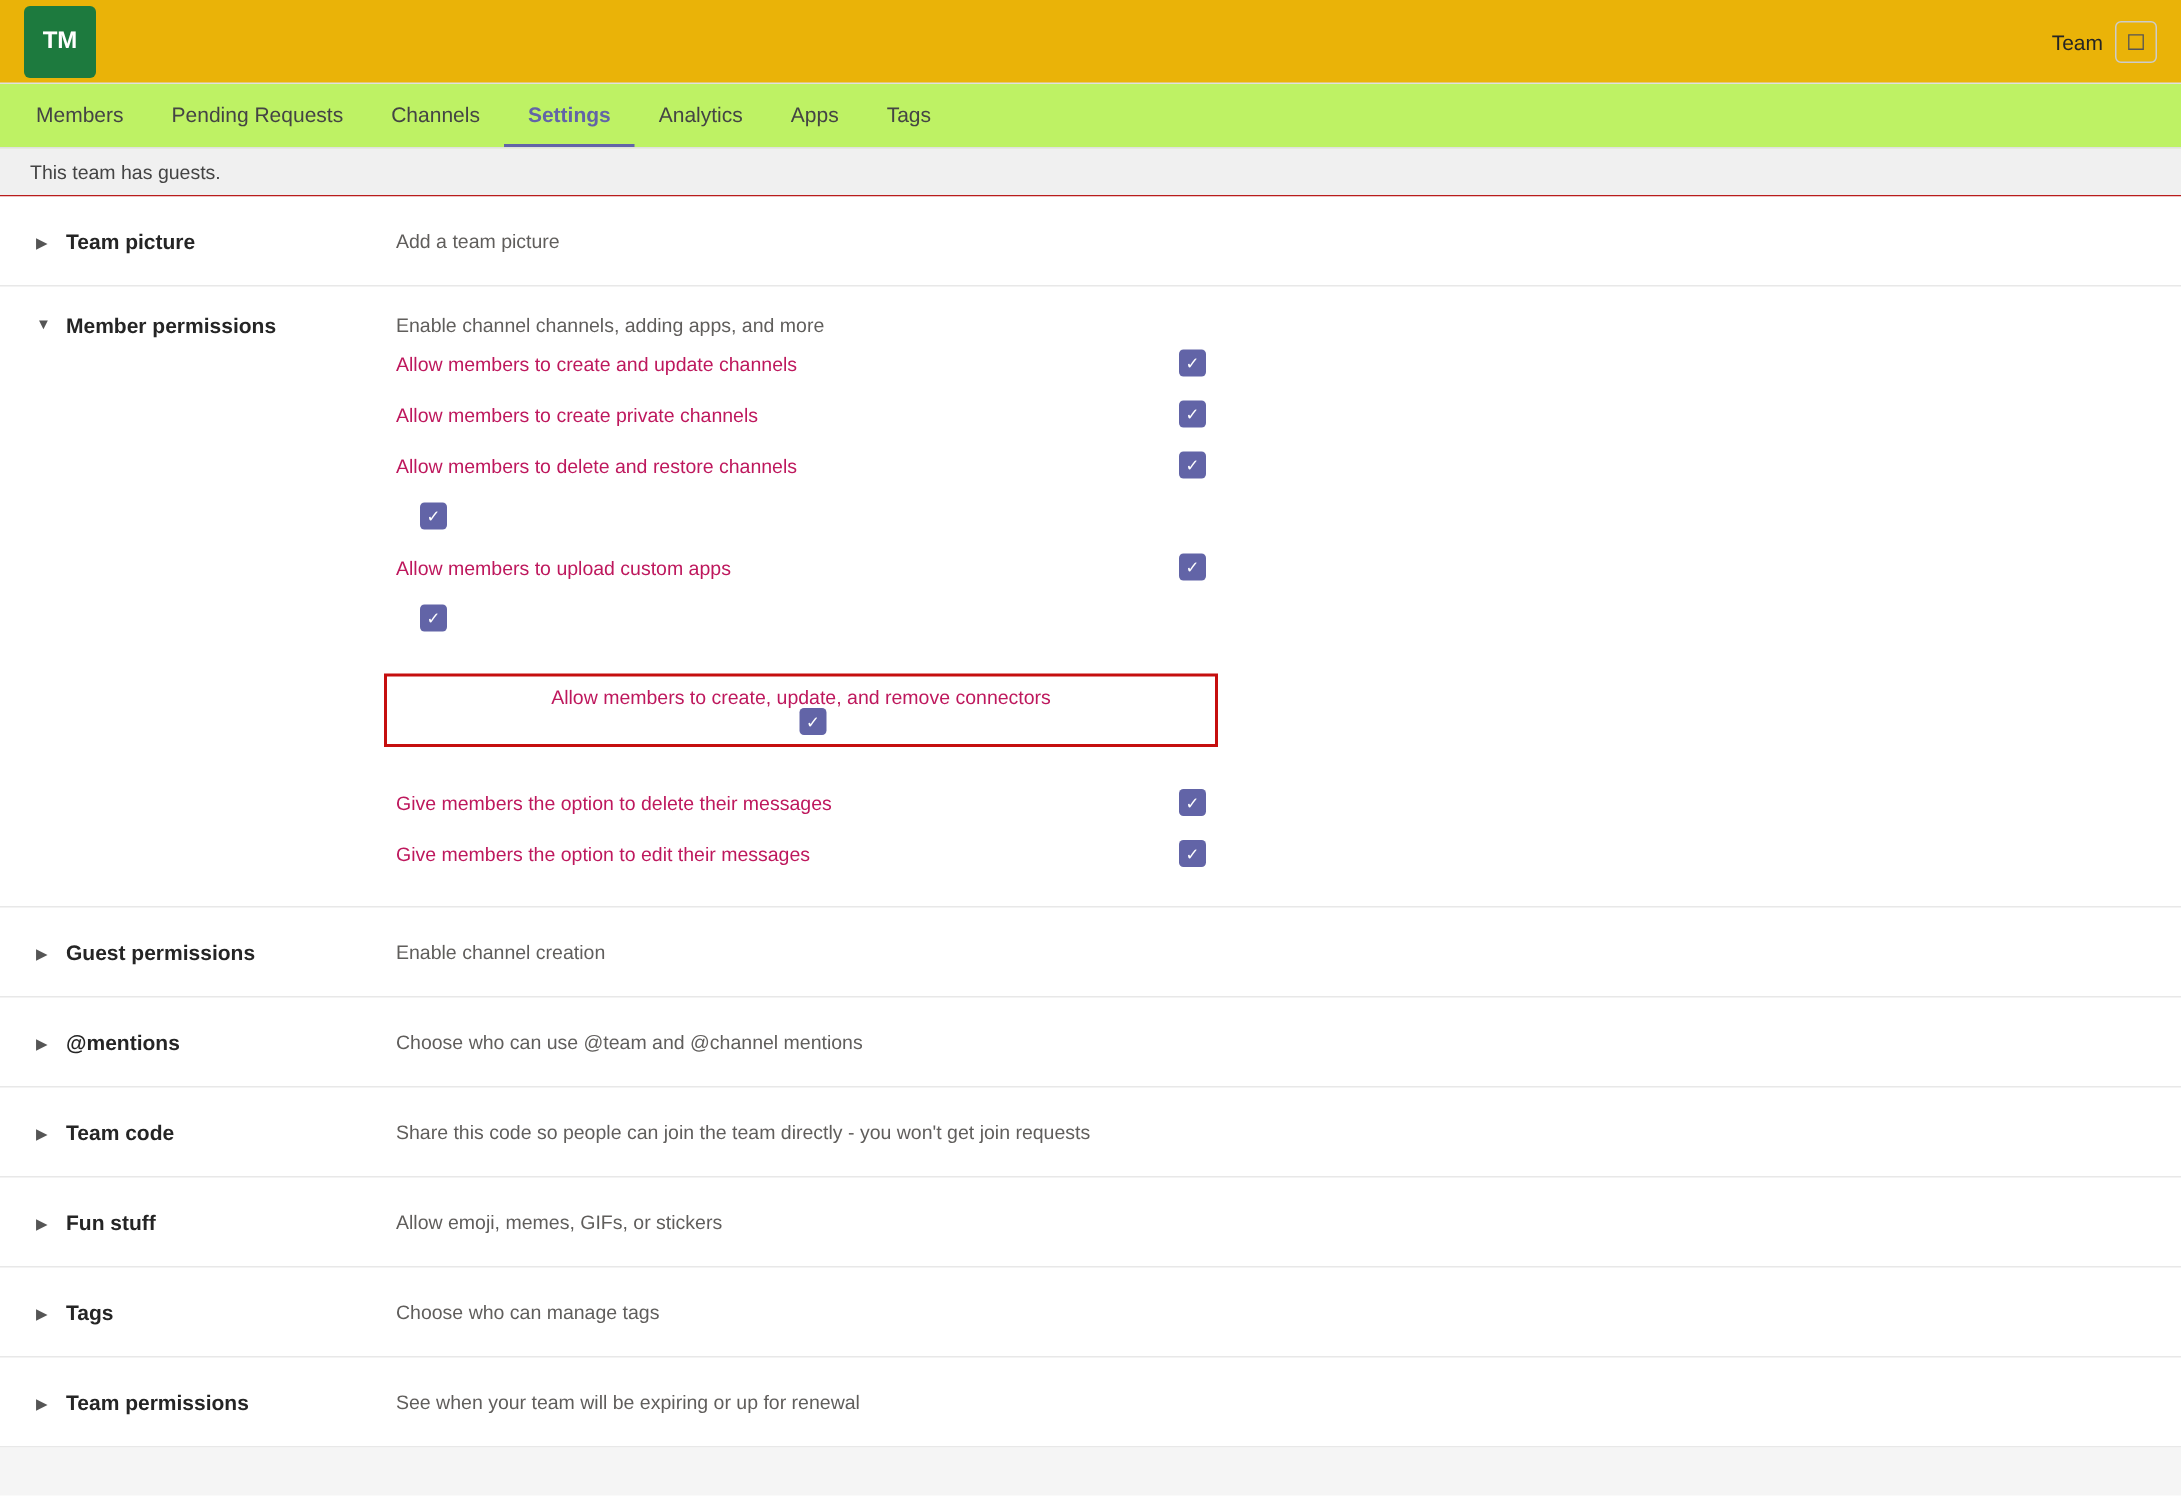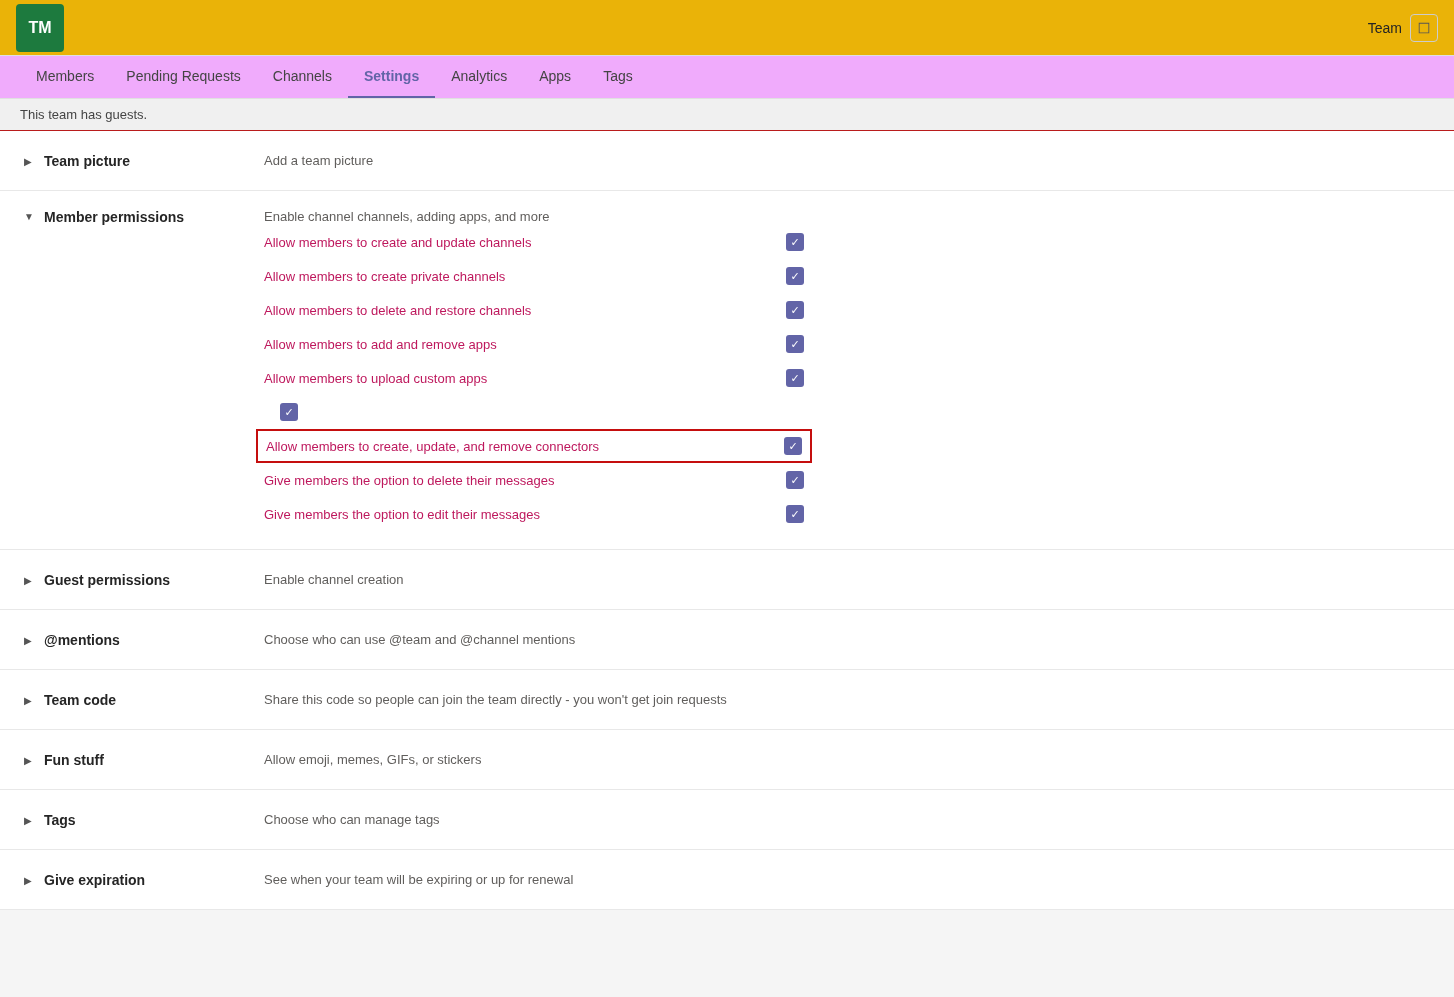--- a/index.html
+++ b/index.html
@@ -51,24 +51,24 @@
       border-radius: 4px;
       display: flex;
       align-items: center;
       justify-content: center;
       color: #555;
       font-size: 14px;
     }
 
     
     .nav-tabs {
-      background: #f0abfc;
-      display: flex;
-      align-items: center;
-      padding: 0 20px;
+      background: #bef264;
+      display: flex;
+      align-items: center;
+      padding: 0 8px;
       border-bottom: 1px solid #e0e0e0;
       gap: 0;
     }
     .nav-tab {
       padding: 12px 16px;
       cursor: pointer;
       color: #444;
       font-size: 14px;
       border-bottom: 2px solid transparent;
       text-decoration: none;
@@ -141,22 +141,23 @@
     .permission-item {
       display: flex;
       align-items: center;
       justify-content: space-between;
       padding: 8px 0;
       max-width: 540px;
     }
     .permission-item.highlighted {
       border: 2px solid #c50e0e;
       padding: 6px 8px;
-      margin: 0 -8px;
+      margin: 20px -8px;
       max-width: 556px;
+      flex-direction: column;
     }
     .permission-label {
       font-size: 13px;
       color: #be185d;
       flex: 1;
     }
     .checkbox {
       width: 18px;
       height: 18px;
       background: #6264a7;
@@ -236,21 +237,20 @@
         <span class="permission-label">Allow members to create private channels</span>
         <div class="checkbox">✓</div>
       </div>
 
       <div class="permission-item">
         <span class="permission-label">Allow members to delete and restore channels</span>
         <div class="checkbox">✓</div>
       </div>
 
       <div class="permission-item">
-        <span class="permission-label">Allow members to add and remove apps</span>
         <div class="checkbox">✓</div>
       </div>
 
       <div class="permission-item">
         <span class="permission-label">Allow members to upload custom apps</span>
         <div class="checkbox">✓</div>
       </div>
 
       <div class="permission-item">
         <div class="checkbox">✓</div>
@@ -299,17 +299,17 @@
   </div>
 
   <div class="section-row-simple">
     <span class="section-toggle">▶</span>
     <span class="section-label">Tags</span>
     <span class="section-description">Choose who can manage tags</span>
   </div>
 
   <div class="section-row-simple">
     <span class="section-toggle">▶</span>
-    <span class="section-label">Give expiration</span>
+    <span class="section-label">Team permissions</span>
     <span class="section-description">See when your team will be expiring or up for renewal</span>
   </div>
 
 </div>
 
 </body></html>

